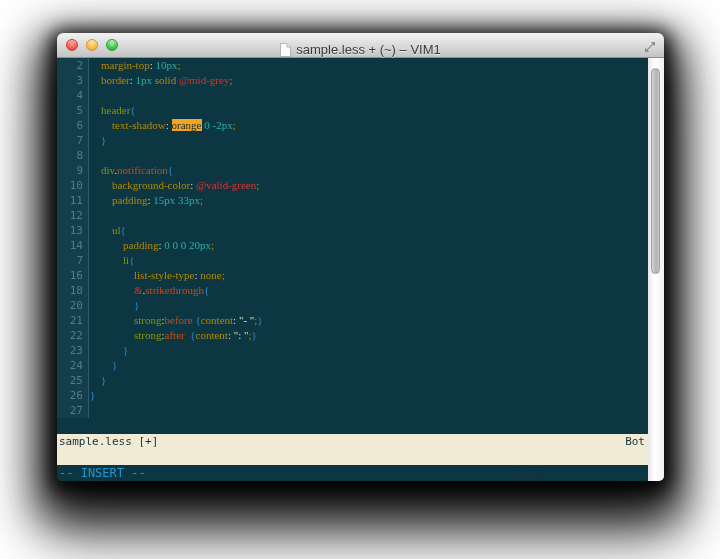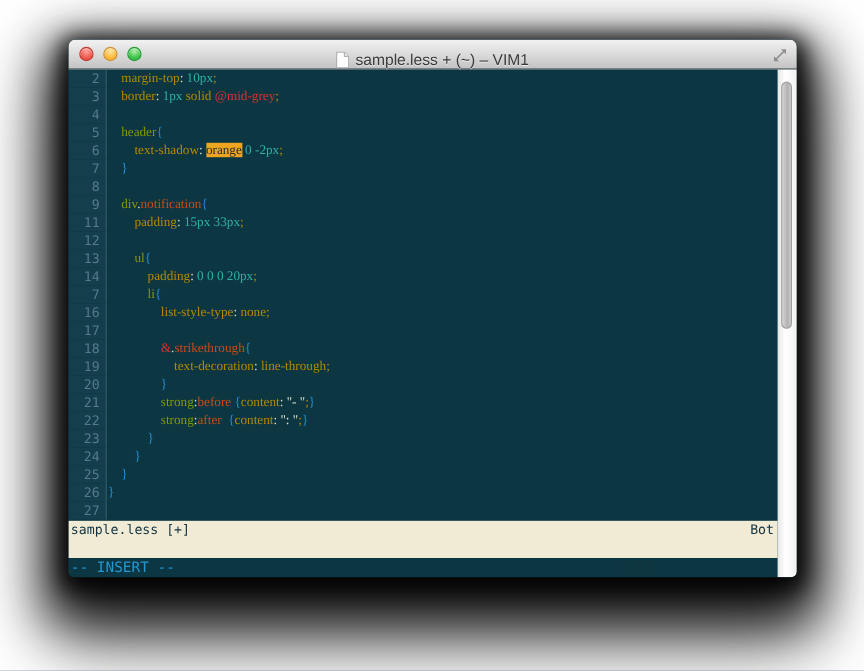--- a/index.html
+++ b/index.html
@@ -134,20 +134,24 @@
           </div>
           <div class="row">
             <span class="gutter">8</span>
             <span class="code"></span>
           </div>
           <div class="row">
             <span class="gutter">9</span>
             <span class="code"><span class="tk-fg">    </span><span class="tk-sel">div</span><span class="tk-fg">.</span><span class="tk-cls">notification</span><span class="tk-brace">{</span></span>
           </div>
           <div class="row">
+            <span class="gutter">10</span>
+            <span class="code"><span class="tk-fg">        </span><span class="tk-prop">background-color</span><span class="tk-fg">:</span><span class="tk-fg"> </span><span class="tk-var">@valid-green</span><span class="tk-semi">;</span></span>
+          </div>
+          <div class="row">
             <span class="gutter">11</span>
             <span class="code"><span class="tk-fg">        </span><span class="tk-prop">padding</span><span class="tk-fg">:</span><span class="tk-fg"> </span><span class="tk-val">15px</span><span class="tk-fg"> </span><span class="tk-val">33px</span><span class="tk-semi">;</span></span>
           </div>
           <div class="row">
             <span class="gutter">12</span>
             <span class="code"></span>
           </div>
           <div class="row">
             <span class="gutter">13</span>
             <span class="code"><span class="tk-fg">        </span><span class="tk-sel">ul</span><span class="tk-brace">{</span></span>
@@ -158,30 +162,22 @@
           </div>
           <div class="row">
             <span class="gutter">7</span>
             <span class="code"><span class="tk-fg">            </span><span class="tk-sel">li</span><span class="tk-brace">{</span></span>
           </div>
           <div class="row">
             <span class="gutter">16</span>
             <span class="code"><span class="tk-fg">                </span><span class="tk-prop">list-style-type</span><span class="tk-fg">:</span><span class="tk-fg"> </span><span class="tk-prop">none</span><span class="tk-semi">;</span></span>
           </div>
           <div class="row">
-            <span class="gutter">17</span>
-            <span class="code"></span>
-          </div>
-          <div class="row">
             <span class="gutter">18</span>
             <span class="code"><span class="tk-fg">                </span><span class="tk-var">&amp;</span><span class="tk-fg">.</span><span class="tk-cls">strikethrough</span><span class="tk-brace">{</span></span>
-          </div>
-          <div class="row">
-            <span class="gutter">19</span>
-            <span class="code"><span class="tk-fg">                    </span><span class="tk-prop">text-decoration</span><span class="tk-fg">:</span><span class="tk-fg"> </span><span class="tk-prop">line-through</span><span class="tk-semi">;</span></span>
           </div>
           <div class="row">
             <span class="gutter">20</span>
             <span class="code"><span class="tk-fg">                </span><span class="tk-brace">}</span></span>
           </div>
           <div class="row">
             <span class="gutter">21</span>
             <span class="code"><span class="tk-fg">                </span><span class="tk-sel">strong</span><span class="tk-fg">:</span><span class="tk-cls">before</span><span class="tk-fg"> </span><span class="tk-brace">{</span><span class="tk-prop">content</span><span class="tk-fg">:</span><span class="tk-fg"> </span><span class="tk-str">"- "</span><span class="tk-semi">;</span><span class="tk-brace">}</span></span>
           </div>
           <div class="row">

